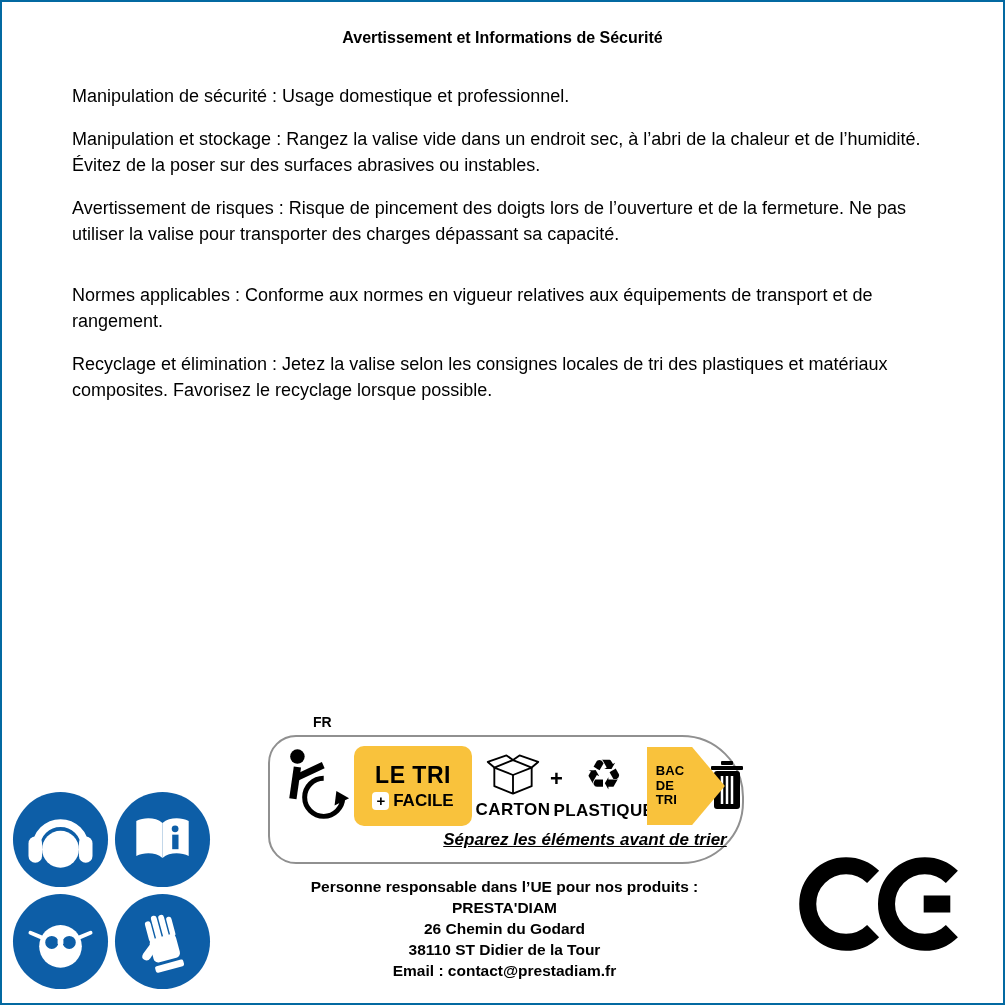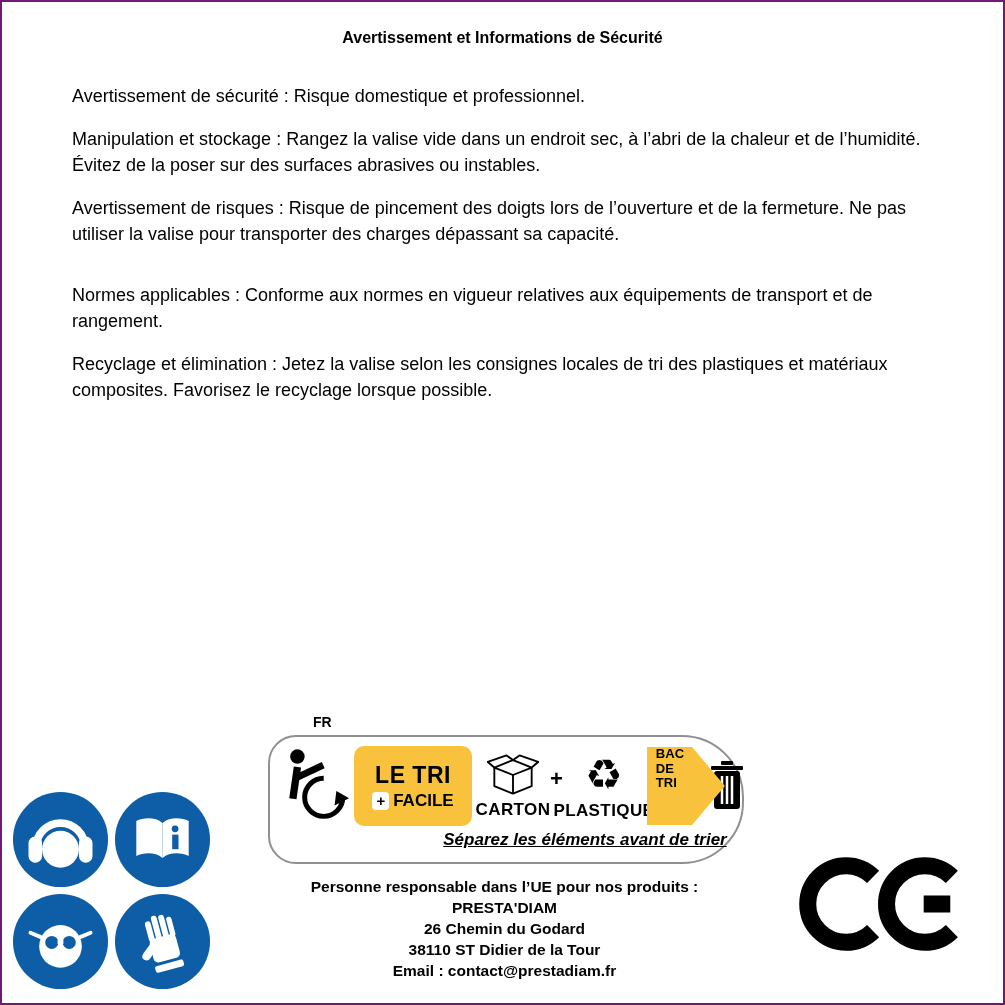--- a/index.html
+++ b/index.html
@@ -2,21 +2,21 @@
 <html><head>
 <meta charset="utf-8">
 <style>
   * { box-sizing: border-box; }
   html, body { margin: 0; padding: 0; background: #fff; }
   .page {
     position: relative;
     width: 1005px;
     height: 1005px;
     background: #fff;
-    border: 2px solid #701a75;
+    border: 2px solid #0369a1;
     font-family: "Liberation Sans", sans-serif;
     color: #000;
     overflow: hidden;
   }
   .title {
     margin: 27px 0 0;
     text-align: center;
     font-size: 16px;
     font-weight: bold;
   }
@@ -60,21 +60,21 @@
   .material { flex: none; width: 70px; display: flex; flex-direction: column; align-items: center; margin-left: 6px; }
   .material svg { display: block; }
   .material .glyph { font-family: "DejaVu Sans", sans-serif; font-size: 42px; line-height: 46px; height: 46px; color: #000; }
   .material-label { font-size: 17px; font-weight: bold; letter-spacing: .4px; margin-top: 3px; }
   .plus-sep { font-size: 22px; font-weight: bold; margin: 0 0 14px 2px; flex: none; }
 
   .bac-arrow {
     flex: none; width: 78px; height: 78px; margin-left: 8px;
     background: #f9c23c;
     clip-path: polygon(0 0, 58% 0, 100% 50%, 58% 100%, 0 100%);
-    display: flex; flex-direction: column; 
+    display: flex; flex-direction: column; justify-content: center;
     padding-left: 9px; font-size: 13px; line-height: 14.5px; font-weight: bold;
   }
   .bin-icon { width: 36px; height: 58px; flex: none; margin-left: -16px; }
 
   .tri-caption {
     margin-top: 2px; padding-left: 160px;
     font-size: 17px; font-weight: bold; font-style: italic;
     text-align: center; white-space: nowrap; text-decoration: underline;
   }
 
@@ -86,21 +86,21 @@
   .ce-mark { position: absolute; left: 795px; top: 853px; width: 165px; height: 98px; }
 </style>
 </head>
 <body>
 
 <div class="page">
 
   <h1 class="title">Avertissement et Informations de Sécurité</h1>
 
   <div class="content">
-    <p>Avertissement de sécurité : Risque domestique et professionnel.</p>
+    <p>Manipulation de sécurité : Usage domestique et professionnel.</p>
     <p>Manipulation et stockage : Rangez la valise vide dans un endroit sec, à l’abri de la chaleur et de l’humidité. Évitez de la poser sur des surfaces abrasives ou instables.</p>
     <p>Avertissement de risques : Risque de pincement des doigts lors de l’ouverture et de la fermeture. Ne pas utiliser la valise pour transporter des charges dépassant sa capacité.</p>
     <p class="extra-gap">Normes applicables : Conforme aux normes en vigueur relatives aux équipements de transport et de rangement.</p>
     <p>Recyclage et élimination : Jetez la valise selon les consignes locales de tri des plastiques et matériaux composites. Favorisez le recyclage lorsque possible.</p>
   </div>
 
   <div class="safety-icons">
     <svg viewBox="0 0 100 100">
       <circle cx="50" cy="50" r="49" fill="#0d5ea7"></circle>
       <path d="M25 58 A25 25 0 0 1 75 58" fill="none" stroke="#fff" stroke-width="8"></path>

